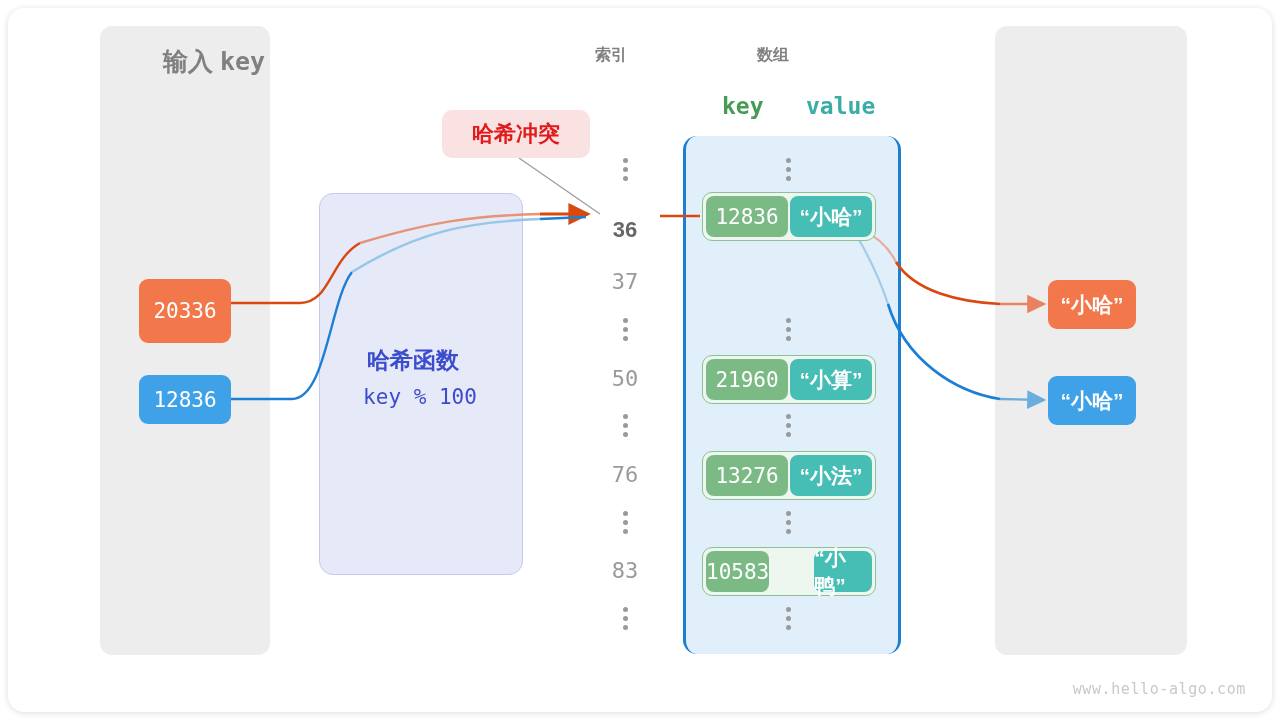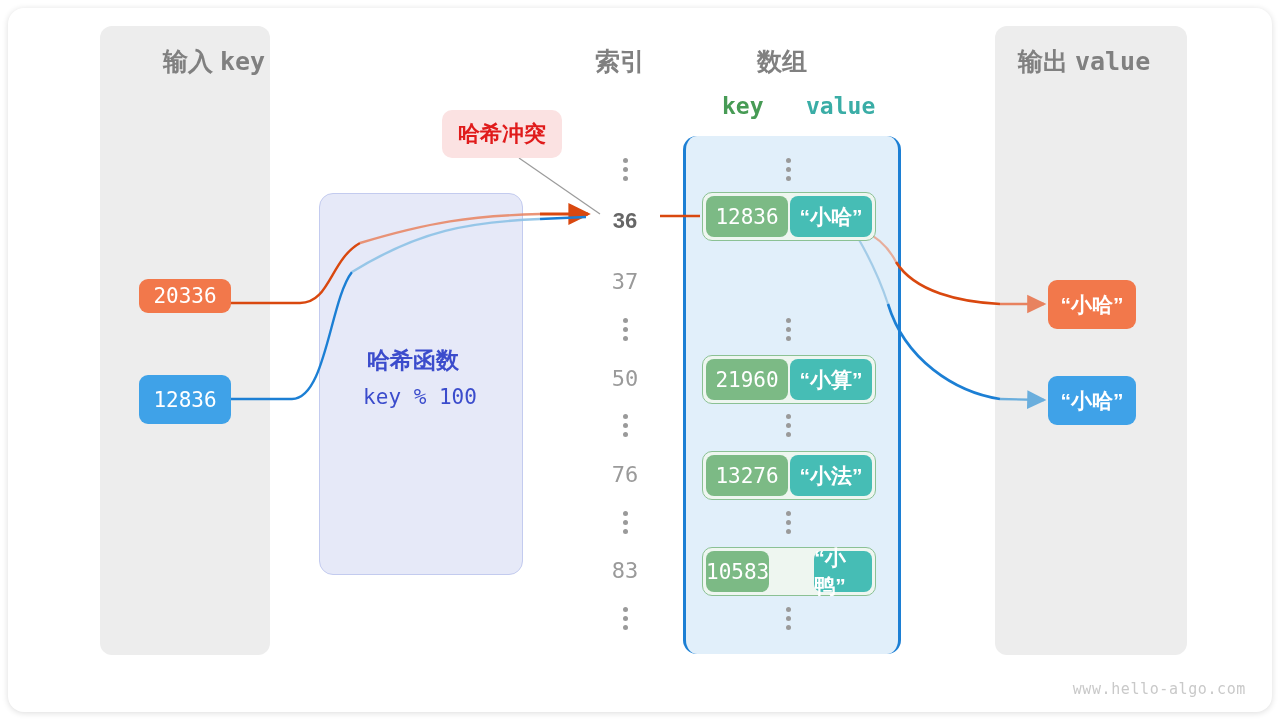--- a/index.html
+++ b/index.html
@@ -64,34 +64,34 @@
     width: 202px;
     text-align: center;
     color: #3b4ccc;
     font-size: 21px;
     font-family: "DejaVu Sans Mono", "Liberation Mono", monospace;
   }
   
   .collision-badge {
     position: absolute;
     left: 442px; top: 110px;
-    width: 120px; height: 48px;
+    width: 148px; height: 48px;
     background: #fbe2e2;
     border-radius: 10px;
     display: flex; align-items: center; justify-content: center;
     color: #e01b1b;
     font-size: 22px;
     font-weight: bold;
   }
   
   .col-head {
     position: absolute;
     color: #808080;
     font-weight: bold;
-    font-size: 25px;
+    font-size: 16px;
     white-space: nowrap;
   }
   .kv-head {
     position: absolute;
     top: 93px;
     font-family: "DejaVu Sans Mono", "Liberation Mono", monospace;
     font-size: 23px;
     font-weight: bold;
     white-space: nowrap;
   }
@@ -185,24 +185,20 @@
 <div id="stage">
   <div class="canvas-card"></div>
 
   <div class="gray-panel" style="left:100px; top:26px; width:170px; height:629px;"></div>
   <div class="panel-title" style="left:123px; top:45px;margin-left:40px;">
     <span>输入</span>
     <span class="mono">key</span>
   </div>
 
   <div class="gray-panel" style="left:995px; top:26px; width:192px; height:629px;"></div>
-  <div class="panel-title" style="left:1018px; top:45px;">
-    <span>输出</span>
-    <span class="mono">value</span>
-  </div>
 
   <div class="hash-box"></div>
 
   <div class="array-box"></div>
 
   <svg id="wires">
     <defs>
       <marker id="ar-orange" markerWidth="9" markerHeight="9" refX="7" refY="4.5" orient="auto">
         <path d="M0,0.6 L8,4.5 L0,8.4 Z" fill="#d9480f"></path>
       </marker>
@@ -238,21 +234,21 @@
   <div class="hash-title">哈希函数</div>
   <div class="hash-formula">key % 100</div>
 
   <div class="collision-badge">哈希冲突</div>
 
   <div class="col-head" style="left:595px; top:45px;">索引</div>
   <div class="col-head" style="left:757px; top:45px;">数组</div>
   <div class="kv-head key">key</div>
   <div class="kv-head value">value</div>
 
-  <div class="idx active" style="left:590px; top:208px;">36</div>
+  <div class="idx active" style="left:590px; top:217px;">36</div>
   <div class="idx" style="left:590px; top:269px;">37</div>
   <div class="idx" style="left:590px; top:366px;">50</div>
   <div class="idx" style="left:590px; top:462px;">76</div>
   <div class="idx" style="left:590px; top:558px;">83</div>
 
   <div class="vdots" style="left:618px; top:158px;">
       <i></i>
       <i></i>
       <i></i>
     </div>
@@ -313,20 +309,20 @@
   </div>
   <div class="entry" style="top:451px;text-align:center;">
     <span class="k">13276</span>
     <span class="v">“小法”</span>
   </div>
   <div class="entry" style="top:547px;gap:43px;">
     <span class="k">10583</span>
     <span class="v">“小鸭”</span>
   </div>
 
-  <div class="io-box mono orange" style="left:139px; top:279px; width:92px; height:34px;">20336</div>
+  <div class="io-box mono orange" style="left:139px; top:279px; width:92px; height:64px;">20336</div>
   <div class="io-box mono blue" style="left:139px; top:375px; width:92px; height:49px;">12836</div>
 
   <div class="io-box bold orange" style="left:1048px; top:280px; width:88px; height:49px;">“小哈”</div>
   <div class="io-box bold blue" style="left:1048px; top:376px; width:88px; height:49px;">“小哈”</div>
 
   <div class="watermark">www.hello-algo.com</div>
 </div>
 
 </body></html>

